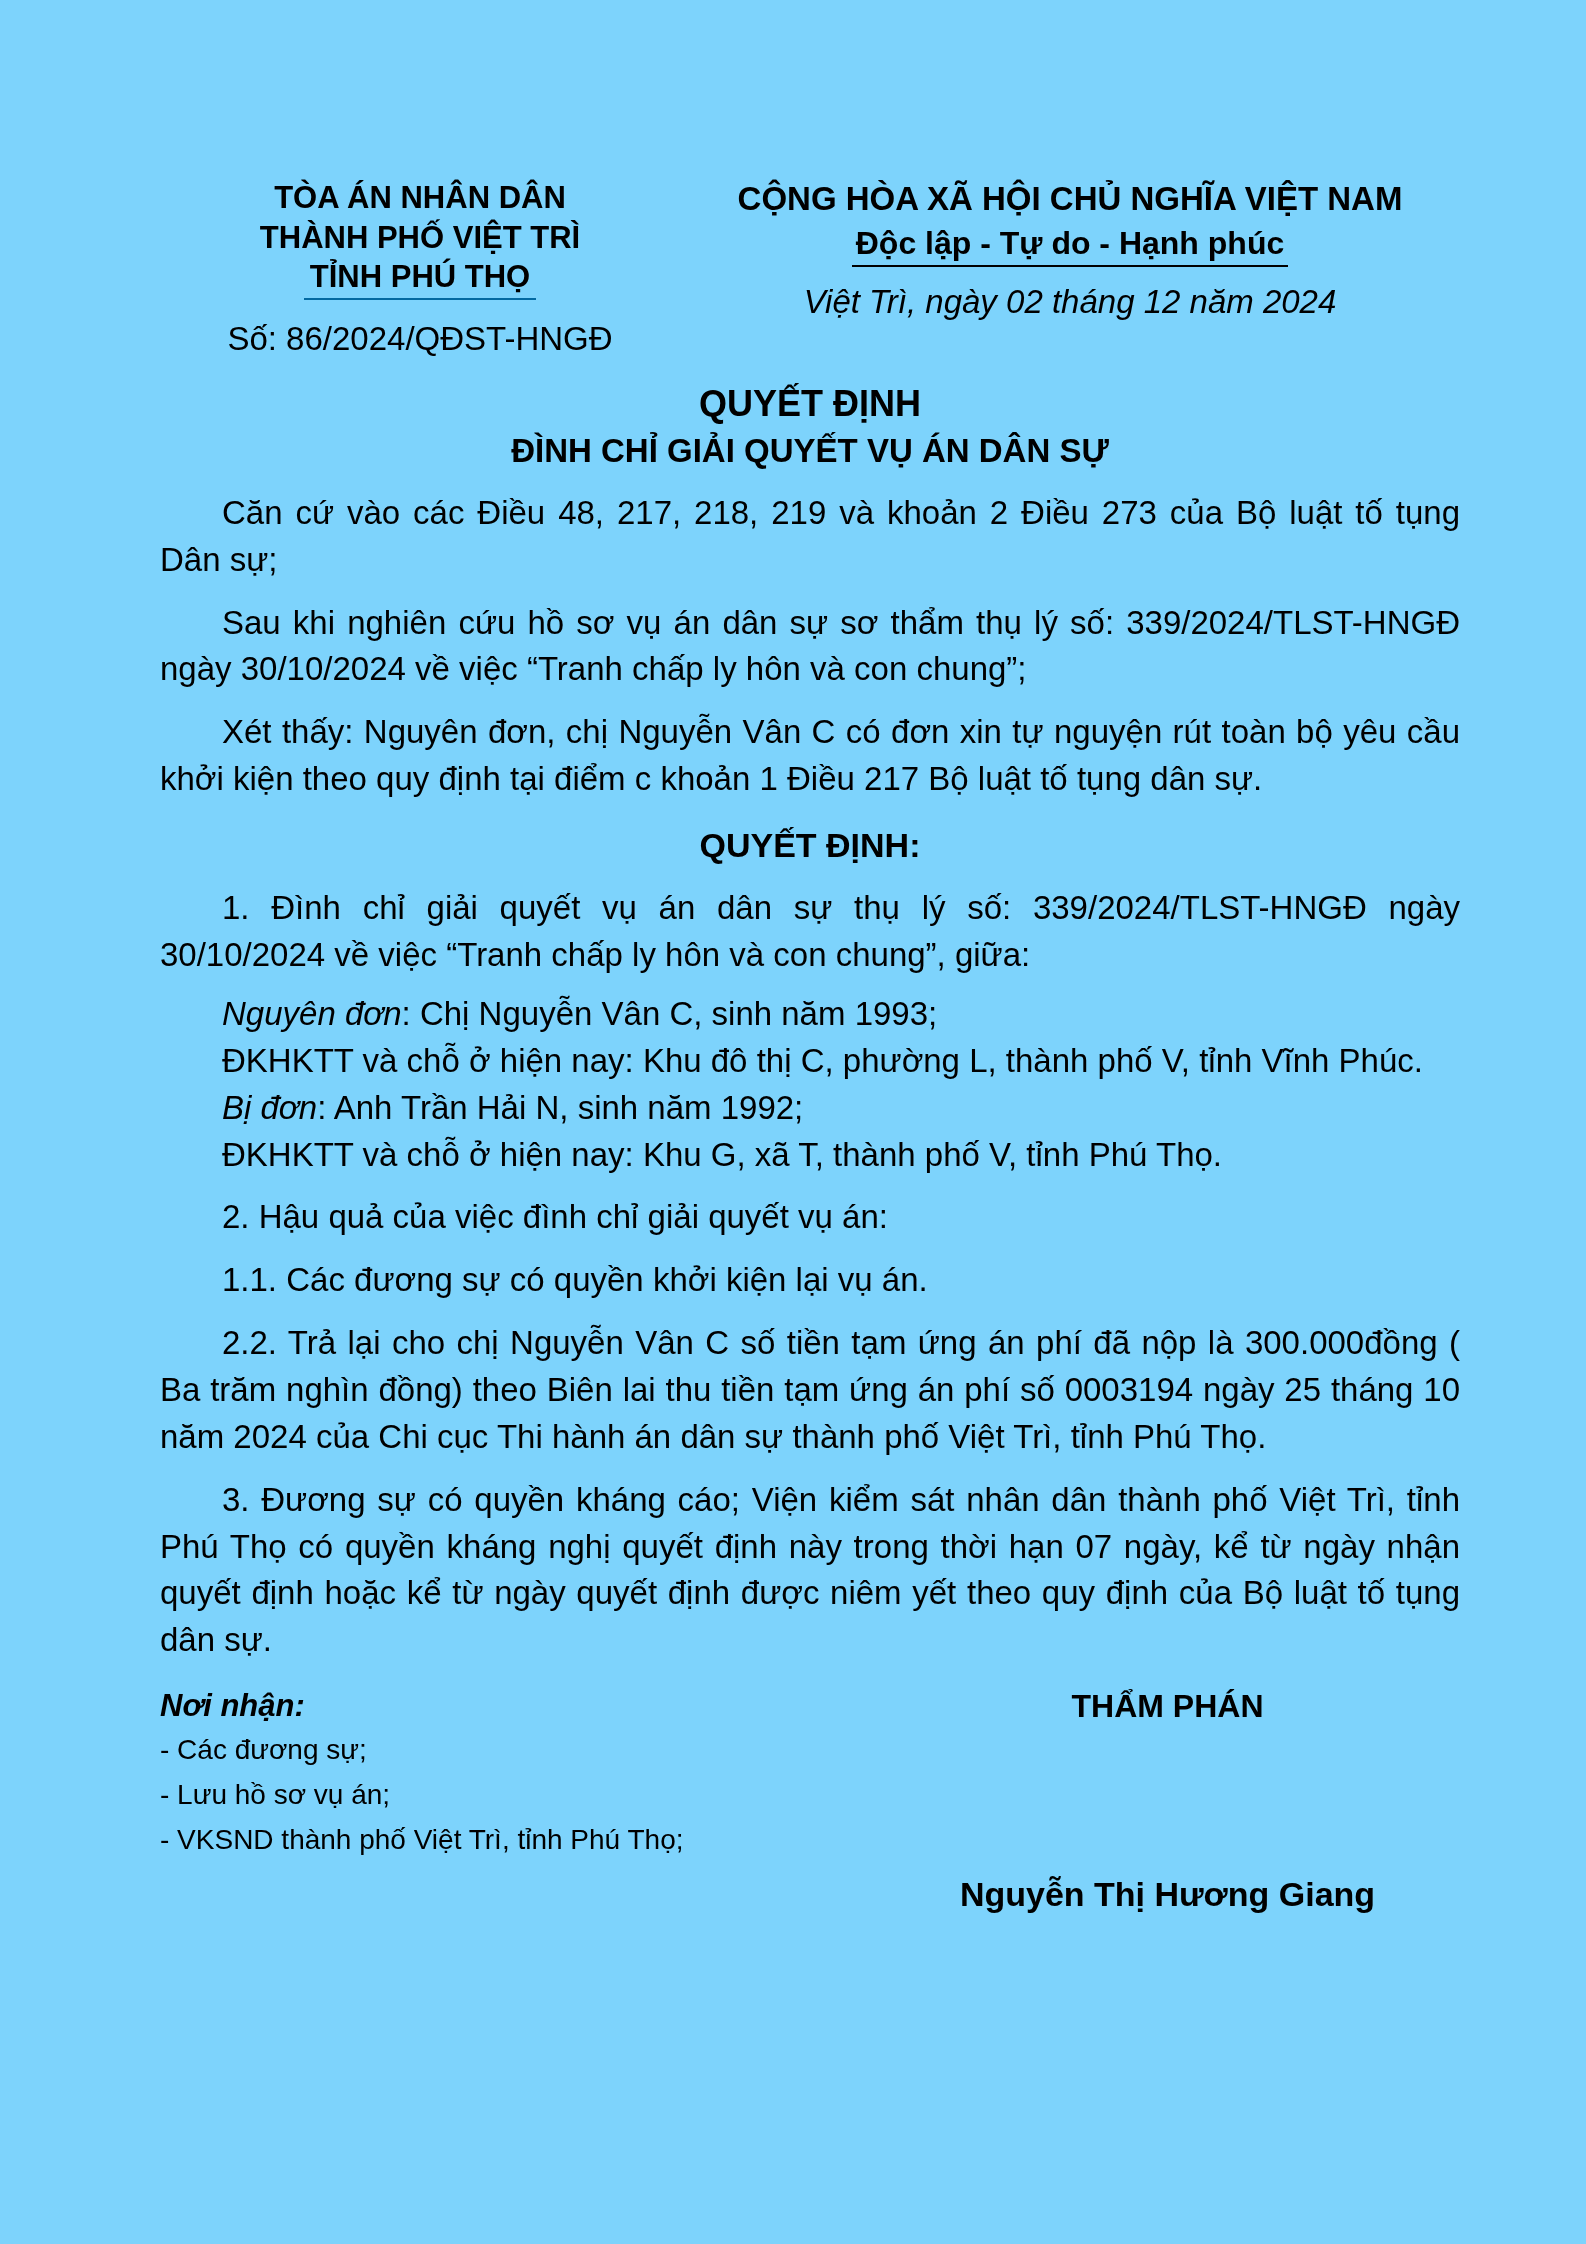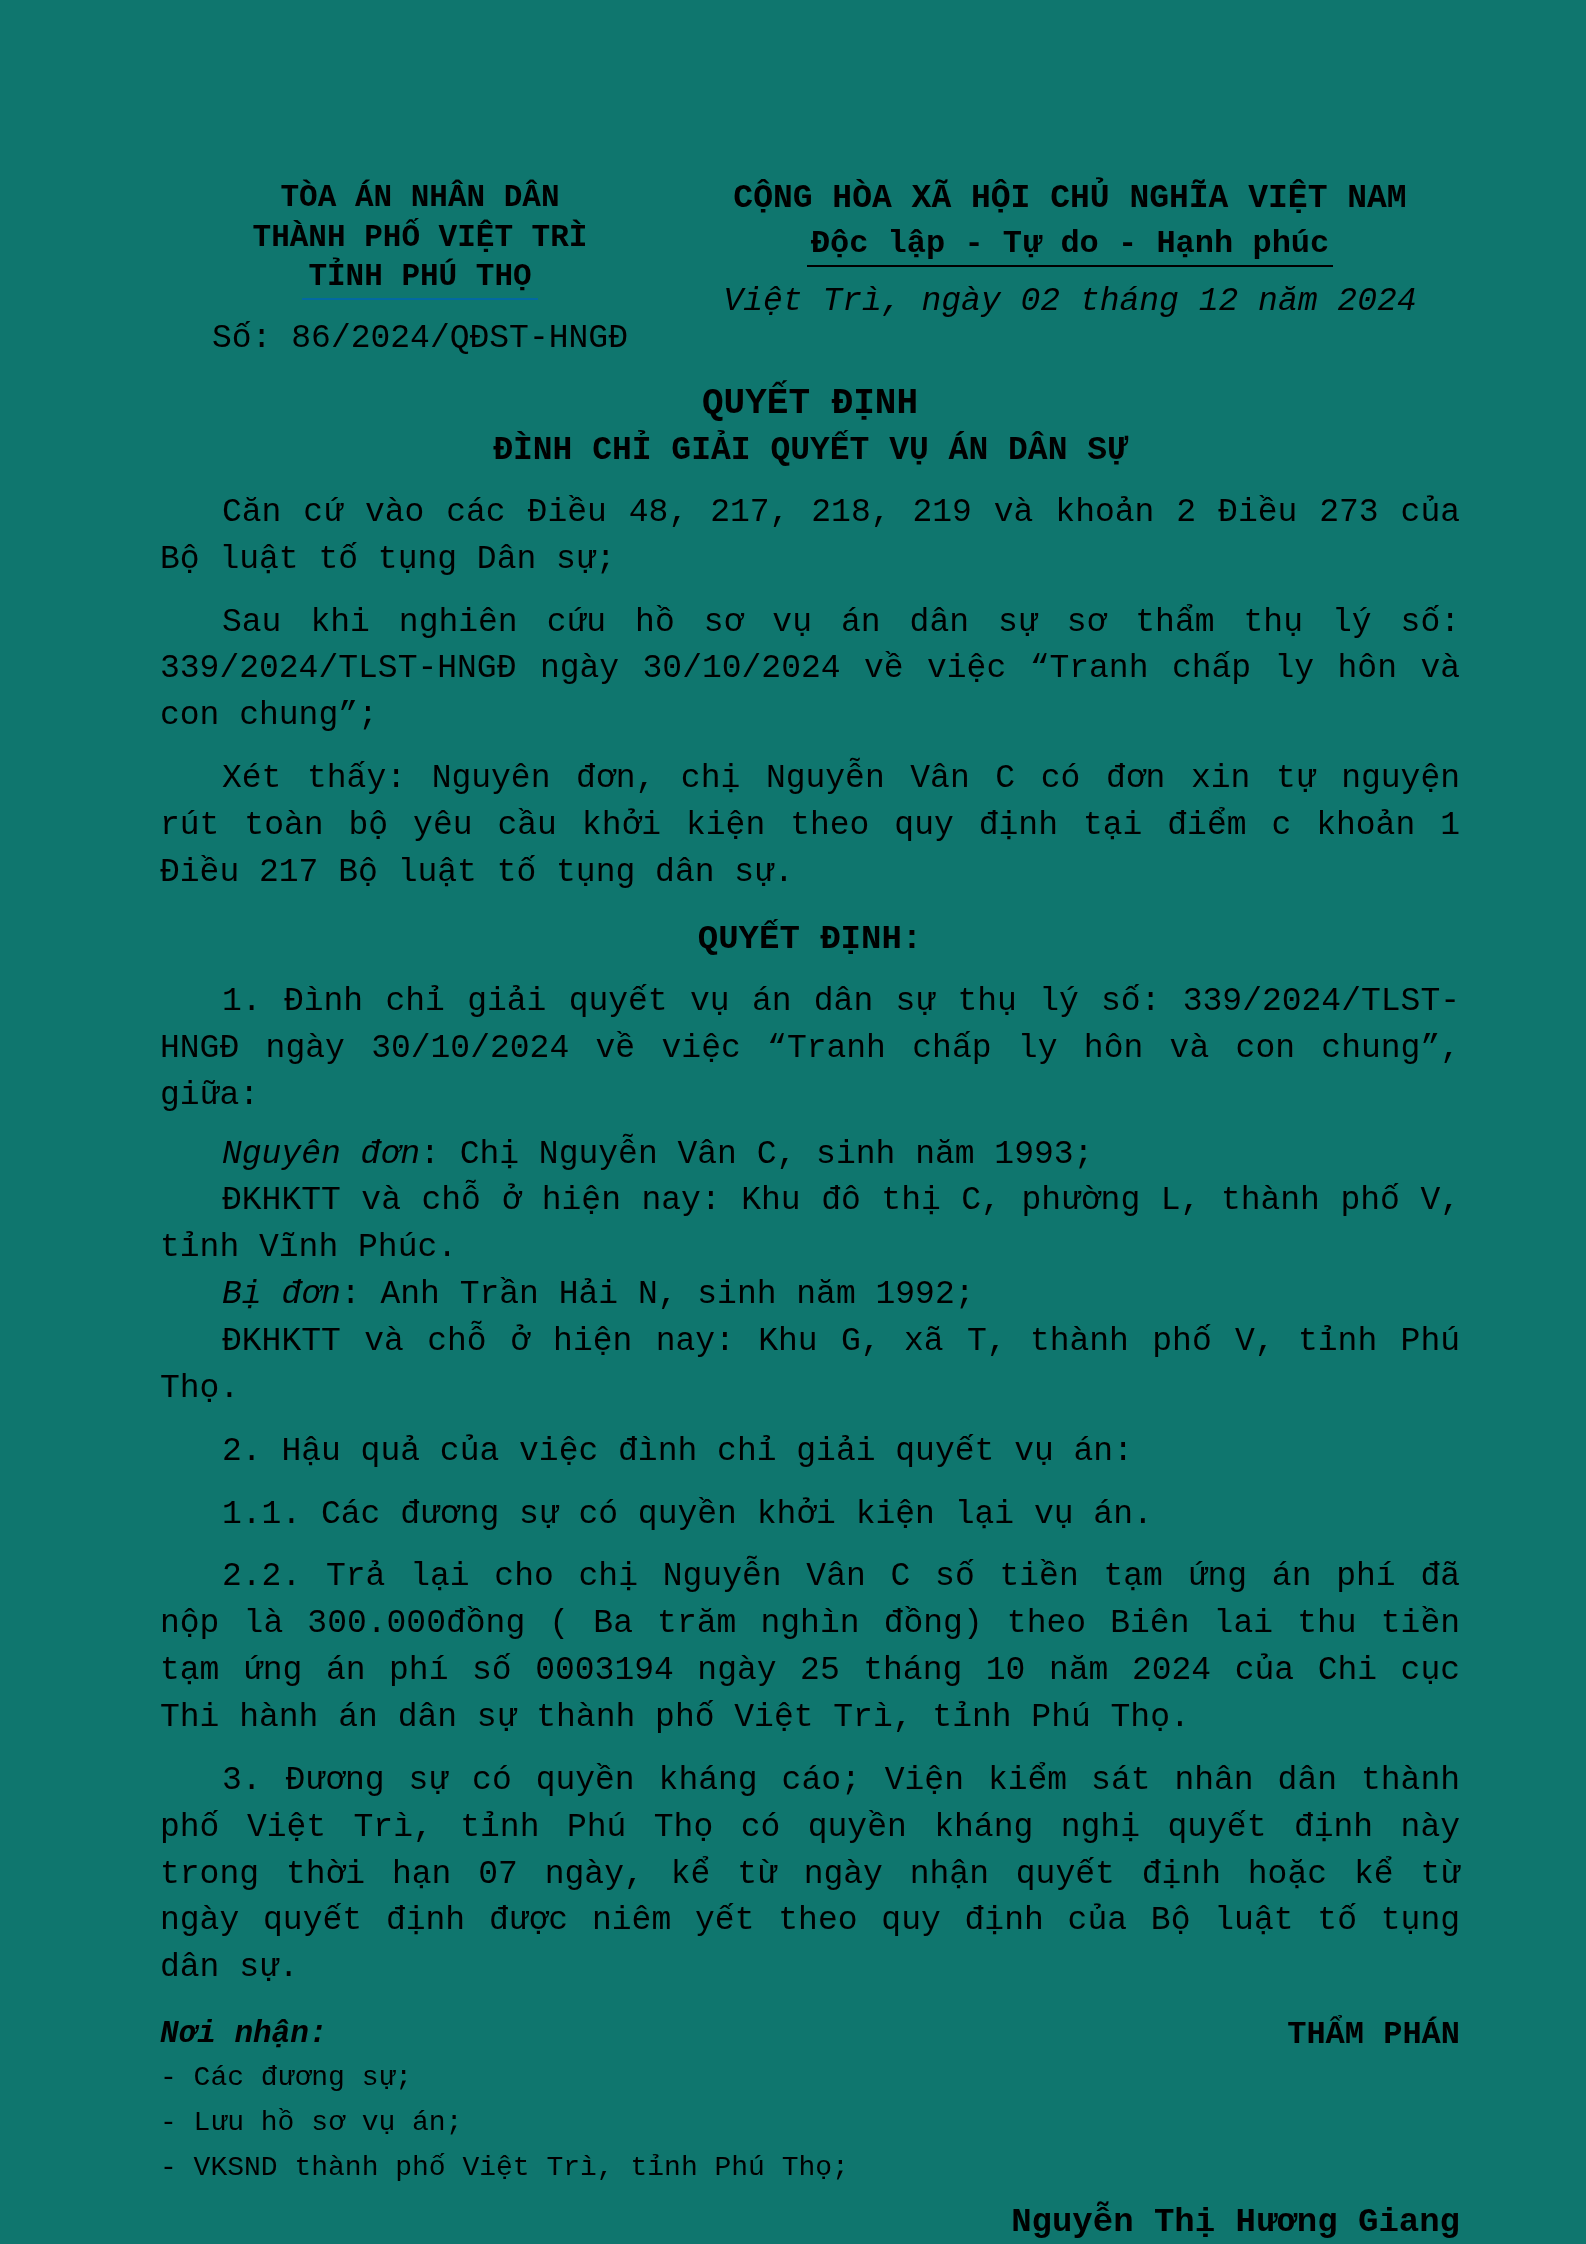--- a/index.html
+++ b/index.html
@@ -4,23 +4,23 @@
 <style>
   html, body {
     margin: 0;
     padding: 0;
     background: #ffffff;
   }
   .page {
     position: relative;
     width: 1586px;
     height: 2244px;
-    background: #0f766e;
+    background: #7dd3fc;
     color: #000000;
-    font-family: Liberation Mono, monospace;
+    font-family: Liberation Sans, sans-serif;
     font-size: 33px;
     line-height: 1.42;
     box-sizing: border-box;
     padding: 178px 126px 0 160px;
     overflow: hidden;
   }
   
   .header {
     display: flex;
     width: 100%;
@@ -112,21 +112,21 @@
   
   .footer {
     display: flex;
     margin-top: 20px;
   }
   .footer-left {
     width: 55%;
   }
   .footer-right {
     width: 45%;
-    text-align: right;
+    text-align: center;
   }
   .recipients-label {
     font-weight: bold;
     font-style: italic;
     font-size: 31px;
   }
   .recipient-item {
     font-size: 28px;
     line-height: 1.6;
   }

